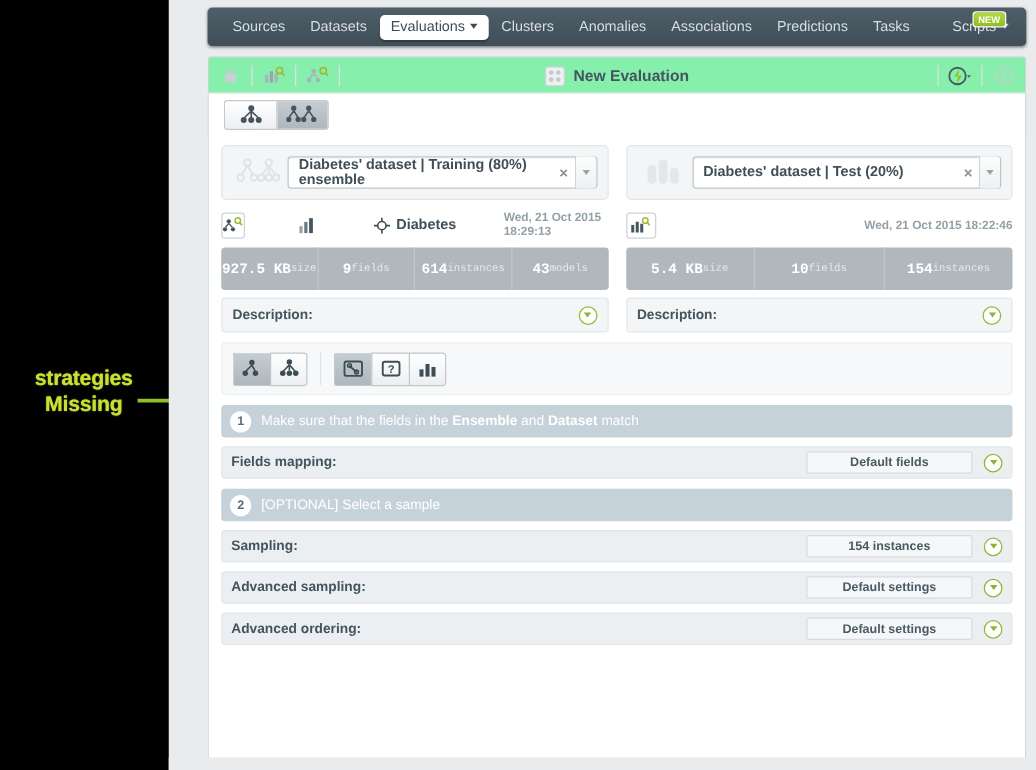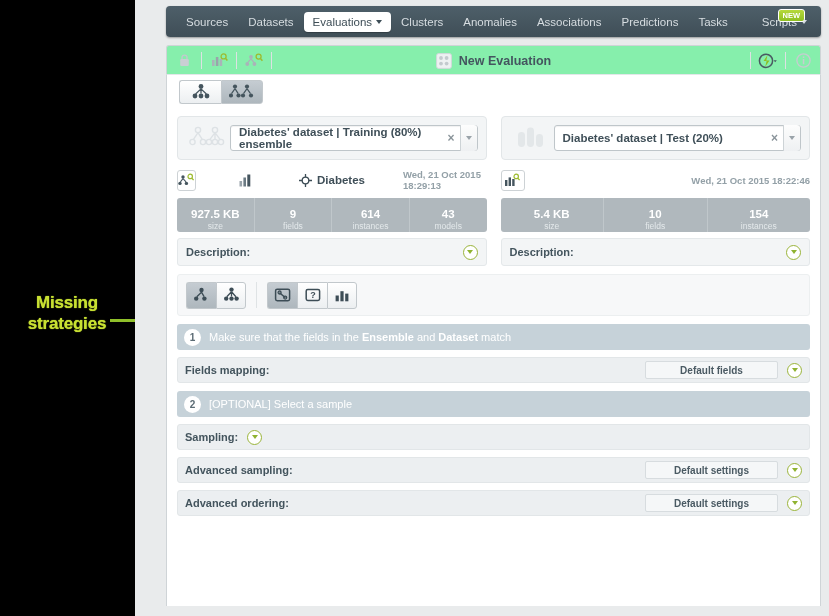--- a/index.html
+++ b/index.html
@@ -150,22 +150,22 @@
   .tri { width:0;height:0;border-left:3.5px solid transparent;border-right:3.5px solid transparent;border-top:4px solid #9aa3a9;}
 
   .meta-row { display:flex; align-items:center; height:28px; margin-top:6px;gap:38px; }
   .meta-ic { width:24px;height:21px;border:1px solid #cdd2d5;background:#fff;border-radius:3px;display:flex;align-items:center;justify-content:center;margin-right:5px;}
   .meta-ic2 { width:20px;height:21px;display:flex;align-items:center;justify-content:center;margin-right:6px;}
   .meta-name { font-size:11.5px;color:#3f4f58;font-weight:bold; display:flex;align-items:center;}
   .meta-name .tgt { margin-right:5px; display:flex; }
   .meta-date { margin-left:auto; font-size:9.5px;color:#93a0a7;font-weight:bold; }
 
   .stats { display:flex; background:#b0b8bd; border-radius:3px; height:34px; margin-top:4px; }
-  .stat { flex:1; display:flex;flex-direction:column;align-items:center;justify-content:flex-end;
-          border-right:1px solid #c0c7cb; }
+  .stat { flex:1; display:flex;align-items:center;justify-content:center;
+          border-right:1px solid #c0c7cb;font-family:Liberation Mono, monospace; }
   .stat:last-child{border-right:none;}
   .stat .v { color:#fff;font-size:11.5px;font-weight:bold;line-height:13px; }
   .stat .l { color:#e4e9eb;font-size:8.5px;line-height:11px; }
 
   .desc {
     margin-top:6px; background:#f3f5f6;border:1px solid #e4e8ea;border-radius:3px;
     height:28px; display:flex;align-items:center;padding:0 8px;
     font-size:11px;color:#43545d;font-weight:bold;
   }
   .circ-btn { margin-left:auto; width:15px;height:15px;border-radius:50%;
@@ -219,22 +219,22 @@
   }
   .row .circ-btn { margin-left:9px; }
   .bottom-strip { position:absolute; left:0; right:0; bottom:0; height:10px; background:#e9ebec; }
 </style>
 </head>
 <body>
 
 <div class="screen">
 
   <div class="annot">
+    <div>strategies</div>
     <div>Missing</div>
-    <div>strategies</div>
   </div>
   <div class="annot-line"></div>
   <div class="annot-dot"></div>
 
   <div class="app">
 
     <div class="topnav">
       <div class="nav-item"><span>Sources</span></div>
       <div class="nav-item"><span>Datasets</span></div>
       <div class="nav-item active"><span>Evaluations</span><i class="caret-dn"></i></div>
@@ -543,20 +543,21 @@
           </span>
       </div>
 
       <div class="step">
         <span class="num">2</span>
         <span class="txt">[OPTIONAL] Select a sample</span>
       </div>
 
       <div class="row">
         <span class="lbl">Sampling:</span>
+        <span class="val">154 instances</span>
         <span class="circ-btn">
             <i></i>
           </span>
       </div>
       <div class="row">
         <span class="lbl">Advanced sampling:</span>
         <span class="val">Default settings</span>
         <span class="circ-btn">
             <i></i>
           </span>

